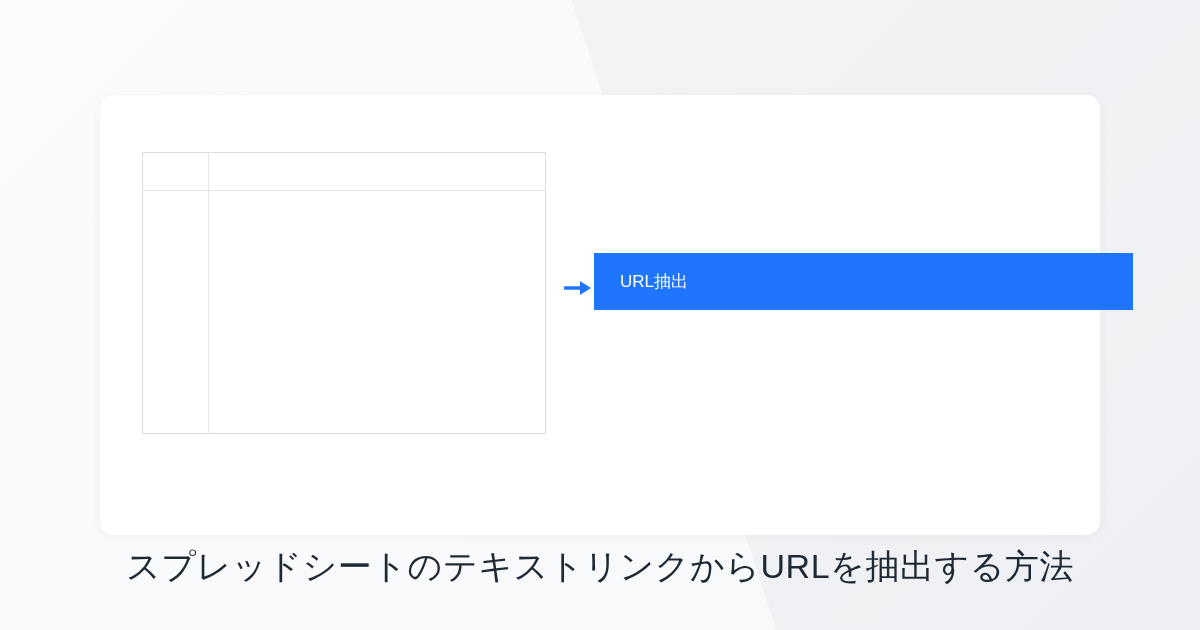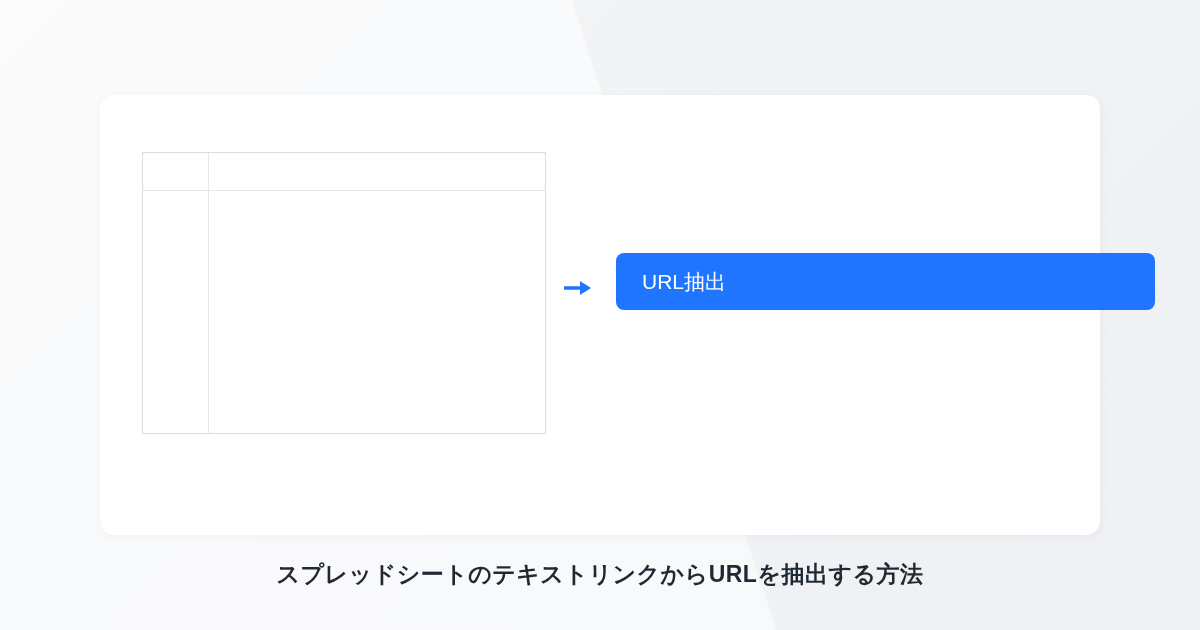--- a/index.html
+++ b/index.html
@@ -71,40 +71,40 @@
       left: 463px;
       width: 30px;
       height: 20px;
       display: flex;
       align-items: center;
       justify-content: center;
     }
     .menu-button {
       position: absolute;
       top: 158px;
-      left: 516px;
+      left: 494px;
       width: 539px;
       height: 57px;
       background: #1f75fe;
-      border-radius: 8px;
+      border-radius: 0;
       display: flex;
       align-items: center;
       padding-left: 26px;
       color: #ffffff;
-      font-size: 21px;
+      font-size: 17px;
       font-weight: 400;
     }
     .caption {
       position: absolute;
       bottom: 40px;
       left: 0;
       width: 100%;
       text-align: center;
-      font-size: 23px;
-      font-weight: 700;
+      font-size: 34px;
+      font-weight: 400;
       color: #1f2933;
       letter-spacing: 0.5px;
     }
   </style>
 </head>
 <body>
 
 <div class="bg-diagonal"></div>
 
 <div class="card">

